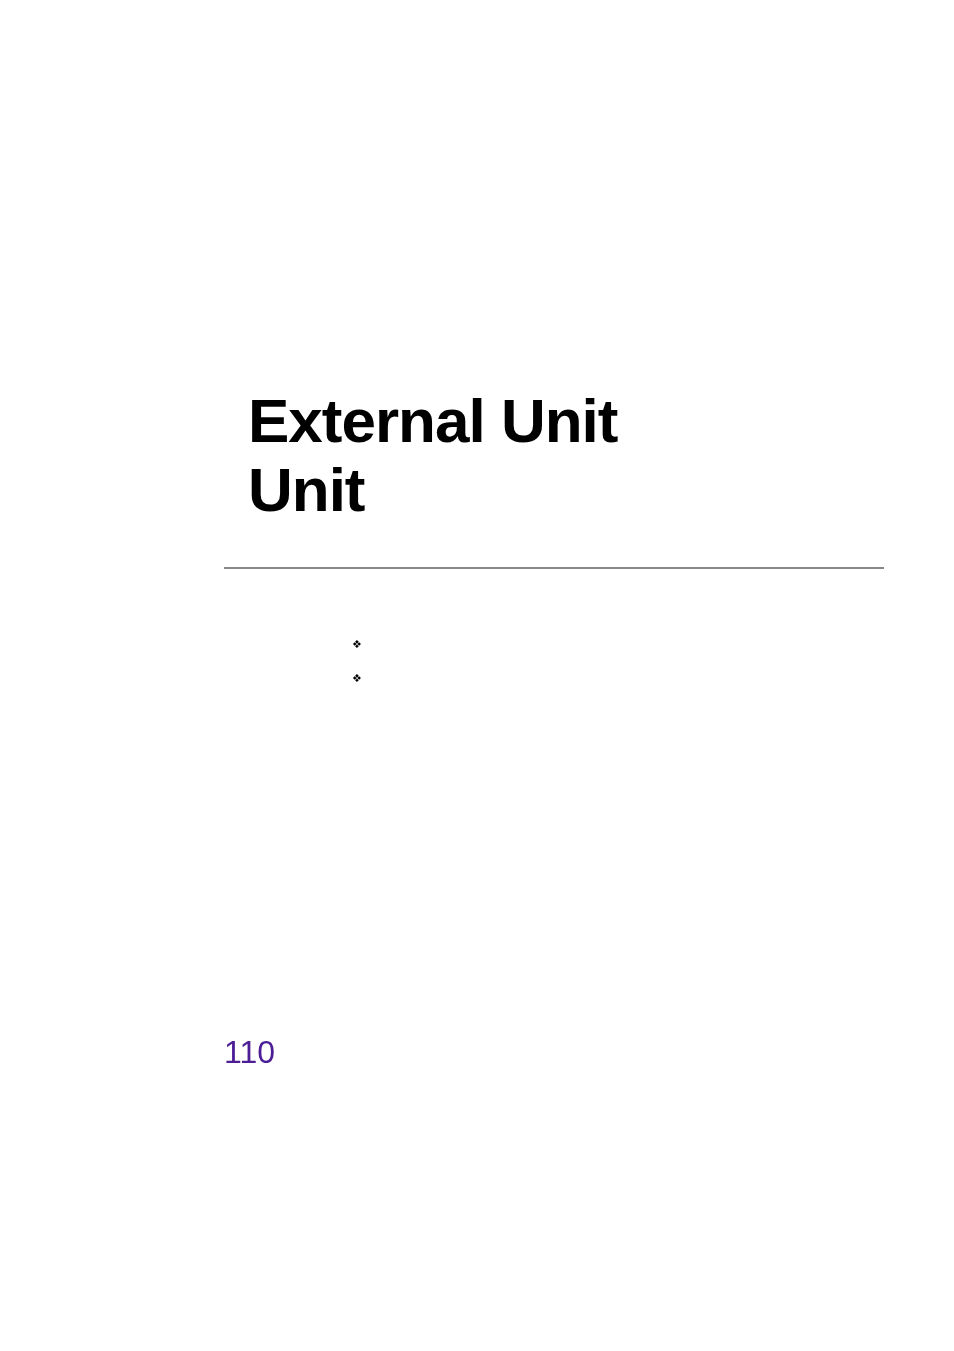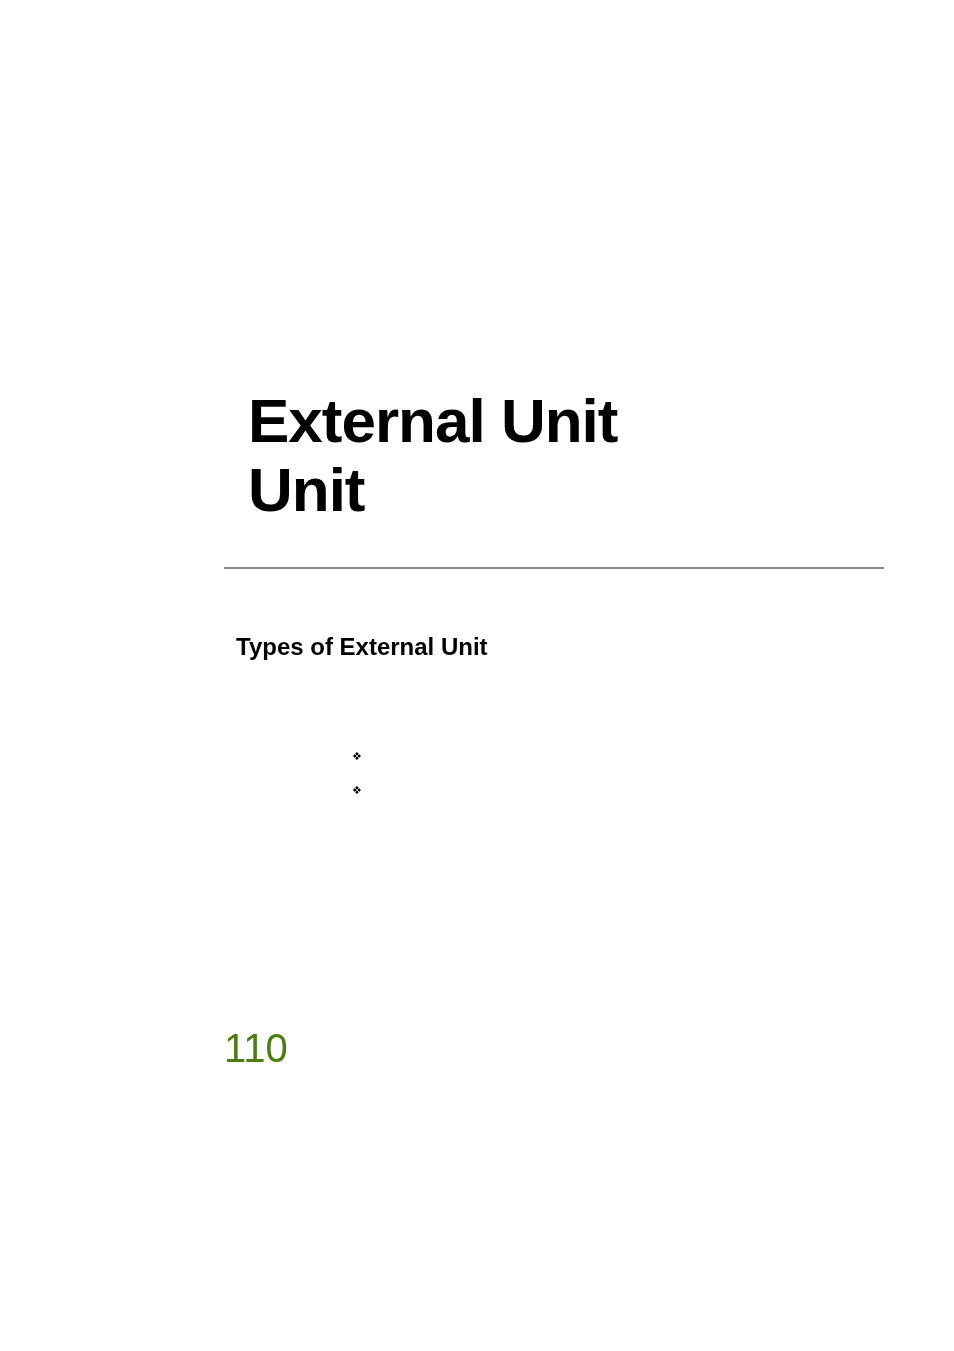--- a/index.html
+++ b/index.html
@@ -55,39 +55,38 @@
       height: 20px;
     }
     .bullet-icon {
       font-size: 11px;
       color: #000000;
     }
     .page-number {
       position: absolute;
       bottom: 280px;
       left: 200px;
-      font-size: 40px;
+      font-size: 32px;
       font-weight: normal;
-      color: #4d7c0f;
+      color: #4c1d95;
       font-family: "Arial Narrow", Arial, sans-serif;
       font-stretch: condensed;
     }
   </style>
 </head>
 <body>
 
 <div class="page">
   <h1 class="chapter-title">
     <span>External Unit</span><br>
     <span>Unit</span>
   </h1>
 
   <hr class="divider">
 
-  <h2 class="section-title">Types of External Unit</h2>
 
   <div class="bullet-list">
     <div class="bullet-item">
       <span class="bullet-icon">❖</span>
     </div>
     <div class="bullet-item">
       <span class="bullet-icon">❖</span>
     </div>
   </div>
 

